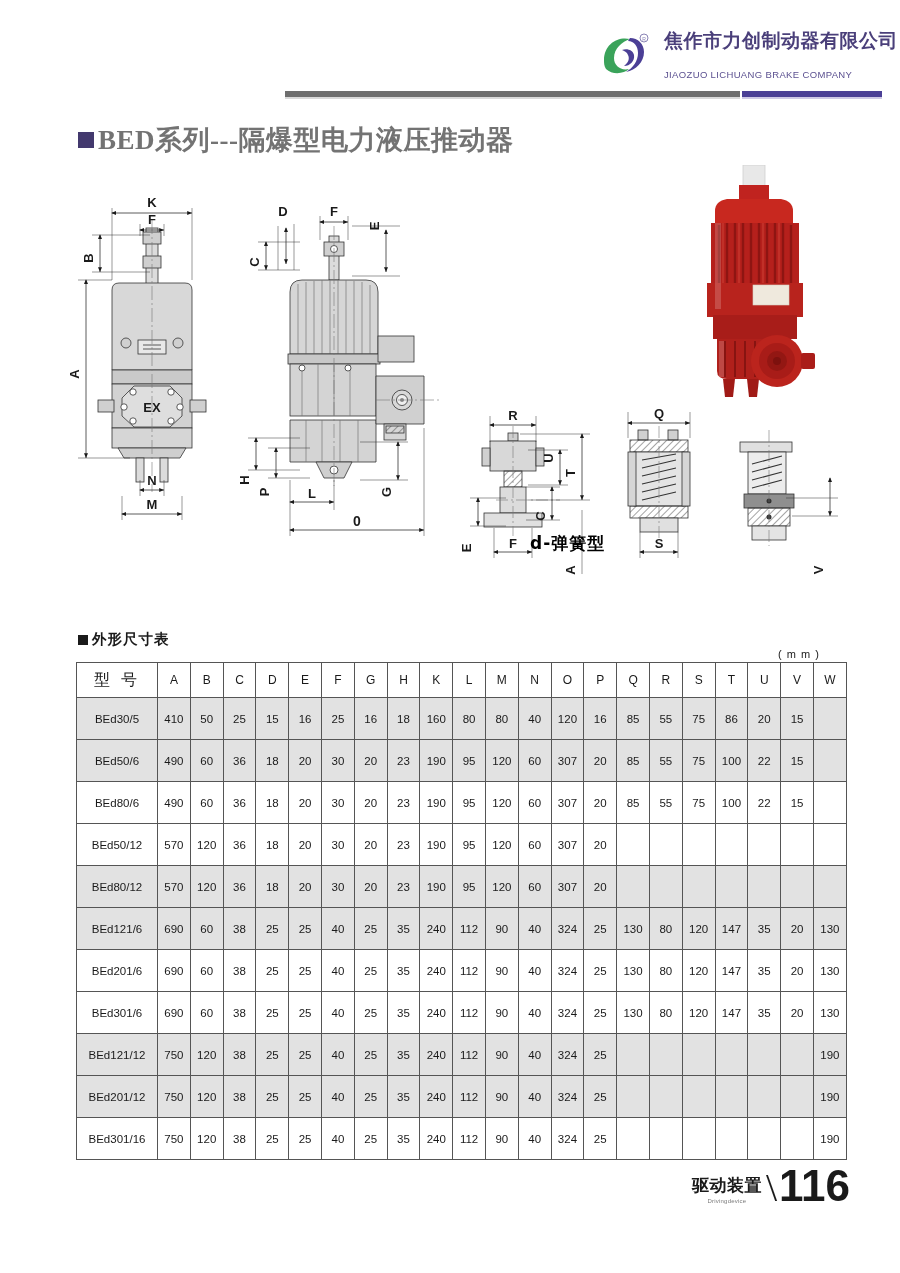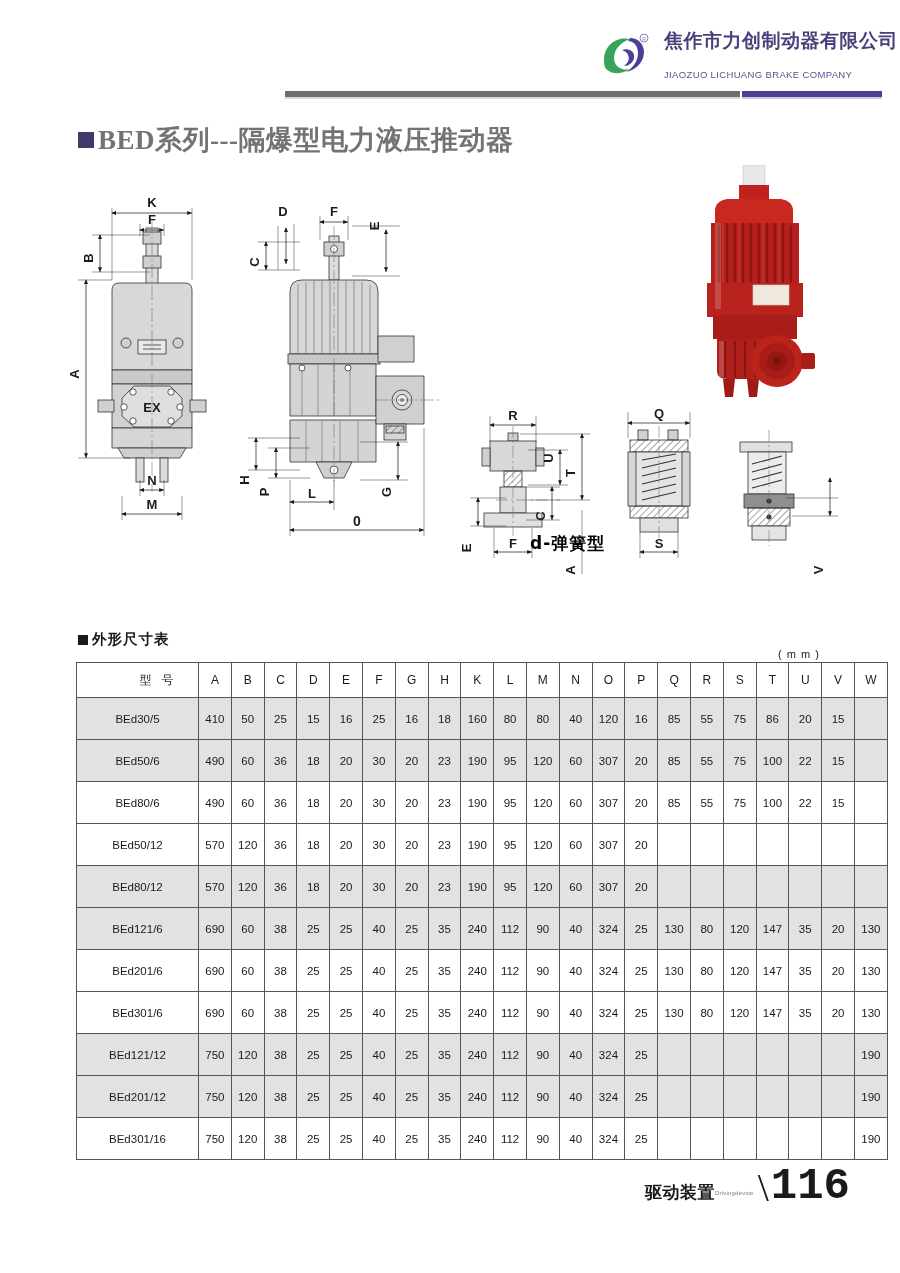--- a/index.html
+++ b/index.html
@@ -189,22 +189,21 @@
   }
   #dim-table thead th {
     background: #ffffff;
     font-weight: normal;
     height: 34px;
     font-size: 12px;
   }
   #dim-table thead th:first-child {
     letter-spacing: 3px;
     font-family: "DejaVu Sans", "Liberation Sans", sans-serif;
-    font-size: 12px;
-    padding-left: 41px;
+    font-size: 16px;
   }
   #dim-table td:first-child {
     font-size: 11.5px;
     letter-spacing: 0;
   }
   #dim-table tbody tr.shaded td { background: #e2e2e2; }
   #dim-table tbody tr.plain td  { background: #ffffff; }
 
   
   #footer {
@@ -212,21 +211,21 @@
     left: 560px;
     top: 1150px;
     width: 290px;
     height: 60px;
     display: flex;
     align-items: flex-end;
     justify-content: flex-end;
   }
   #footer-label {
     display: flex;
-    flex-direction: row;
+    flex-direction: column;
     align-items: center;
     margin-bottom: 6px;
   }
   #footer-cn {
     font-family: "DejaVu Sans", "Liberation Sans", sans-serif;
     font-size: 17px;
     font-weight: bold;
     color: #1a1a1a;
     letter-spacing: 0.5px;
   }
@@ -238,21 +237,21 @@
     font-family: "Liberation Sans", sans-serif;
   }
   #footer-slash {
     font-family: "Liberation Serif", "DejaVu Serif", serif;
     font-size: 40px;
     color: #1a1a1a;
     margin: 0 2px 2px 4px;
     line-height: 1;
   }
   #footer-page {
-    font-family: Liberation Mono, monospace;
+    font-family: Liberation Sans, sans-serif;
     font-size: 44px;
     font-weight: bold;
     color: #1a1a1a;
     line-height: 1;
     margin-bottom: 2px;
   }
 </style>
 </head>
 <body>
 

